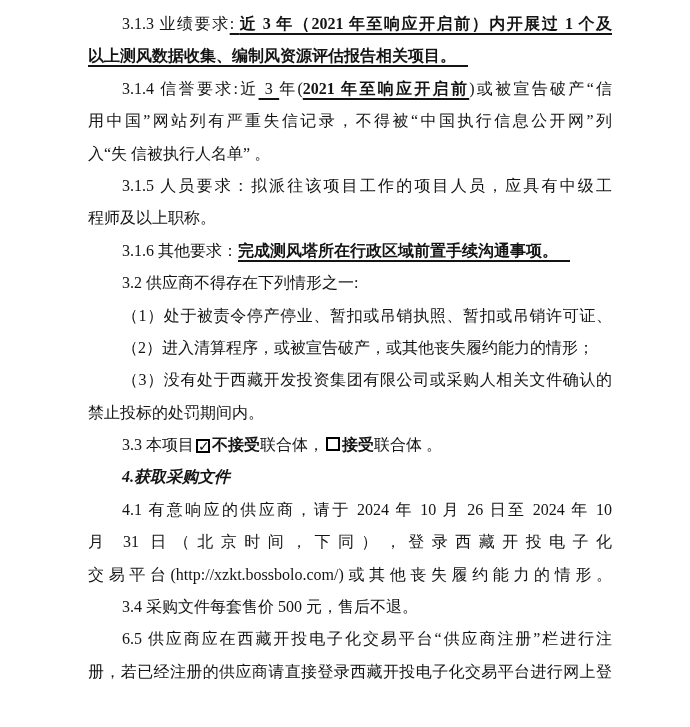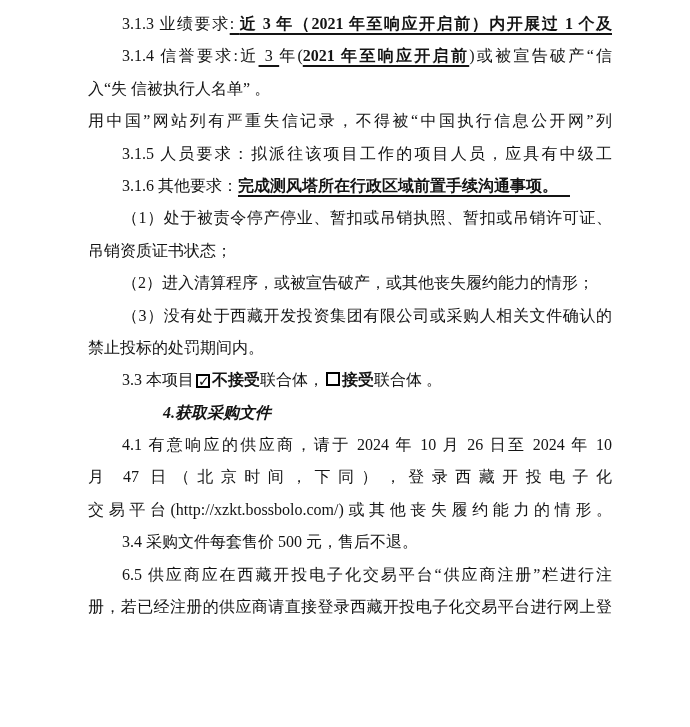--- a/index.html
+++ b/index.html
@@ -16,21 +16,21 @@
   }
   .line {
     line-height: 32.4px;
     height: 32.4px;
     white-space: pre-wrap;
     overflow: hidden;
   }
   .ind { text-indent: 34px; }
   .j { text-align: justify; text-align-last: justify; }
   .b { font-weight: bold; }
-  .i { font-style: italic; margin-left: 41px; }
+  .i { font-style: italic; }
   .u {
     text-decoration: underline;
     text-decoration-thickness: 1.6px;
     text-underline-offset: 4px;
   }
   .cbx {
     display: inline-block;
     width: 14px;
     height: 14px;
     border: 2px solid #000;
@@ -44,32 +44,34 @@
     font-family: "DejaVu Sans", sans-serif;
     overflow: visible;
   }
 </style>
 </head>
 <body>
 
 <div class="page">
   <div>
       <div class="line ind j"><span class="">3.1.3 业绩要求</span><span class="u">: </span><span class="b u">近 3 年（2021 年至响应开启前）内开展过 1 个及</span></div>
+      <div class="line"><span class="b u">以上测风数据收集、编制风资源评估报告相关项目。</span><span class="u">&nbsp;&nbsp;&nbsp;</span></div>
       <div class="line ind j"><span class="">3.1.4 信誉要求:近</span><span class="u"> 3 </span><span class="">年(</span><span class="b u">2021 年至响应开启前</span><span class="">)或被宣告破产“信</span></div>
+      <div class="line j"><span class="">用中国”网站列有严重失信记录，不得被“中国执行信息公开网”列</span></div>
       <div class="line"><span class="">入“失 信被执行人名单” 。</span></div>
-      <div class="line j"><span class="">用中国”网站列有严重失信记录，不得被“中国执行信息公开网”列</span></div>
       <div class="line ind j"><span class="">3.1.5 人员要求：拟派往该项目工作的项目人员，应具有中级工</span></div>
+      <div class="line"><span class="">程师及以上职称。</span></div>
       <div class="line ind"><span class="">3.1.6 其他要求：</span><span class="b u">完成测风塔所在行政区域前置手续沟通事项。</span><span class="u">&nbsp;&nbsp;&nbsp;</span></div>
+      <div class="line ind"><span class="">3.2 供应商不得存在下列情形之一:</span></div>
       <div class="line ind j"><span class="">（1）处于被责令停产停业、暂扣或吊销执照、暂扣或吊销许可证、</span></div>
-      <div class="line"><span class="">吊销资质证书状态；</span></div>
       <div class="line ind"><span class="">（2）进入清算程序，或被宣告破产，或其他丧失履约能力的情形；</span></div>
       <div class="line ind j"><span class="">（3）没有处于西藏开发投资集团有限公司或采购人相关文件确认的</span></div>
       <div class="line"><span class="">禁止投标的处罚期间内。</span></div>
       <div class="line ind"><span class="">3.3 本项目</span><span class="cbx">✓</span><span class="b ">不接受</span><span class="">联合体，</span><span class="cbx"></span><span class="b ">接受</span><span class="">联合体 。</span></div>
       <div class="line ind"><span class="b i ">4.获取采购文件</span></div>
       <div class="line ind j"><span class="">4.1 有意响应的供应商，请于 2024 年 10 月 26 日至 2024 年 10</span></div>
-      <div class="line j"><span class="">月 47 日（北京时间，下同），登录西藏开投电子化</span></div>
+      <div class="line j"><span class="">月 31 日（北京时间，下同），登录西藏开投电子化</span></div>
       <div class="line j"><span class="">交易平台(</span><span class="">http://xzkt.bossbolo.com/</span><span class="">)或其他丧失履约能力的情形。</span></div>
       <div class="line ind"><span class="">3.4 采购文件每套售价 500 元，售后不退。</span></div>
       <div class="line ind j"><span class="">6.5 供应商应在西藏开投电子化交易平台“供应商注册”栏进行注</span></div>
       <div class="line j"><span class="">册，若已经注册的供应商请直接登录西藏开投电子化交易平台进行网上登</span></div>
     </div>
 </div>
 
 </body></html>

